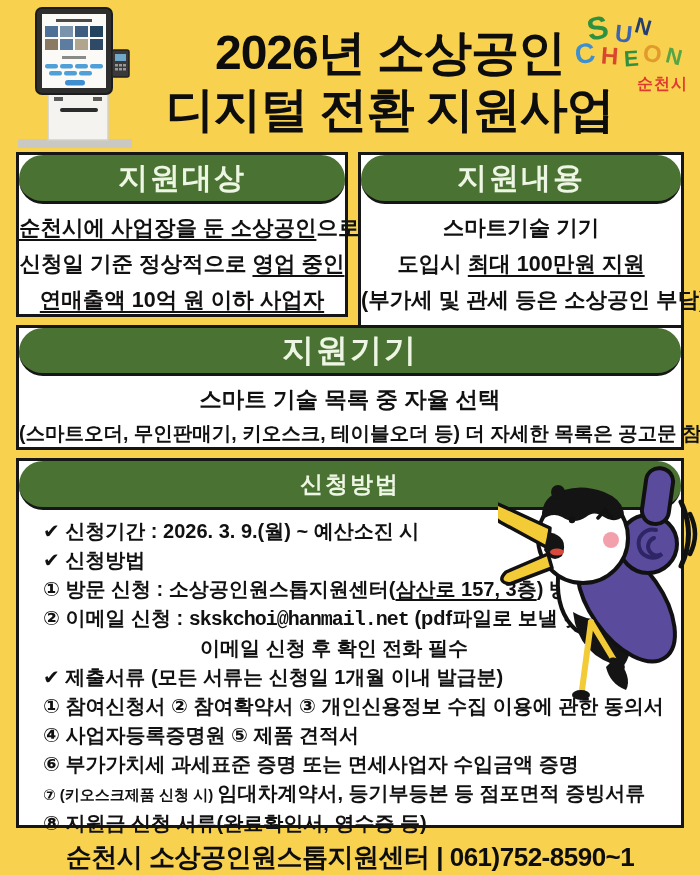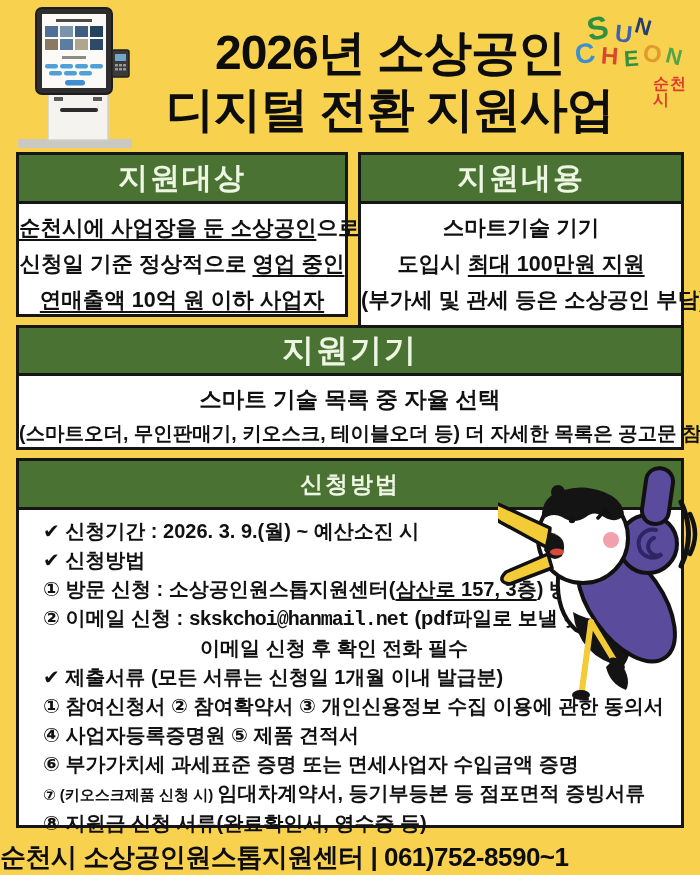--- a/index.html
+++ b/index.html
@@ -15,25 +15,25 @@
   .logo{position:absolute;left:575px;top:12px;width:120px;height:92px;font-weight:800;}
   .logo span{position:absolute;display:inline-block;line-height:1;}
   .lg-s {left:12px;top:0;   font-size:32px;color:#2F9140;transform:rotate(-10deg);}
   .lg-u {left:40px;top:10px;font-size:24px;color:#3C64B0;transform:rotate(6deg);}
   .lg-n1{left:60px;top:4px; font-size:22px;color:#253E6E;transform:rotate(16deg);}
   .lg-c {left:0px; top:28px;font-size:28px;color:#3C8FD0;transform:rotate(-8deg);}
   .lg-h {left:26px;top:32px;font-size:24px;color:#D9452F;transform:rotate(4deg);}
   .lg-e {left:49px;top:36px;font-size:22px;color:#2F9140;transform:rotate(-4deg);}
   .lg-o {left:68px;top:30px;font-size:24px;color:#E09A2D;transform:rotate(8deg);}
   .lg-n2{left:91px;top:34px;font-size:22px;color:#55A546;transform:rotate(14deg);}
-  .lg-city{left:62px;top:64px;font-size:16px;color:#E03A2E;font-weight:700;letter-spacing:1px;margin-left:16px;}
+  .lg-city{left:62px;top:64px;font-size:16px;color:#E03A2E;font-weight:700;letter-spacing:1px;}
   
   .box{position:absolute;background:#fff;border:3px solid #161616;box-sizing:border-box;}
   .box-head{background:#4A7233;border-bottom:3px solid #161616;color:#EDF6E3;
-    text-align:center;font-weight:700;letter-spacing:2px;}
+    text-align:center;font-weight:700;letter-spacing:2px;border-radius:24px;}
   .box-eligibility{left:16px;top:152px;width:332px;height:165px;}
   .box-benefit   {left:358px;top:152px;width:326px;height:198px;}
   .box-eligibility .box-head,.box-benefit .box-head{height:46px;line-height:46px;font-size:30px;}
   .box-devices{left:16px;top:325px;width:668px;height:125px;}
   .box-devices .box-head{height:45px;line-height:45px;font-size:32px;}
   .box-apply{left:16px;top:458px;width:668px;height:370px;}
   .box-apply .box-head{height:46px;line-height:46px;font-size:23px;}
   .pair-body{padding-top:6px;text-align:center;}
   .pair-body p{margin:0;font-size:21.5px;line-height:36px;font-weight:600;white-space:nowrap;}
   .bu{font-weight:800;text-decoration:underline;text-decoration-thickness:2px;text-underline-offset:4px;}
@@ -41,21 +41,21 @@
   .devices-body{text-align:center;padding-top:7px;}
   .devices-body .dv1{margin:0;font-size:22.5px;font-weight:600;line-height:34px;}
   .devices-body .dv2{margin:0;font-size:19.5px;font-weight:600;line-height:32px;white-space:nowrap;}
   .apply-body{padding:7px 8px 0 24px;}
   .apply-body p{margin:0;font-size:20px;font-weight:600;line-height:29px;white-space:nowrap;}
   .apply-body .center{width:582px;text-align:center;font-weight:800;}
   .mono{font-family:"Liberation Mono",monospace;font-size:20px;font-weight:700;letter-spacing:-1px;}
   .small{font-size:15px;}
   .u{text-decoration:underline;text-decoration-thickness:2px;text-underline-offset:3px;}
   
-  .footer{position:absolute;left:0;top:840px;width:700px;text-align:left;
+  .footer{position:absolute;left:0;top:840px;width:700px;text-align:center;
     font-size:26px;font-weight:800;letter-spacing:-0.5px;color:#0d0d0d;}
   
   .mascot{position:absolute;left:498px;top:462px;width:200px;height:245px;z-index:5;}
 </style>
 </head>
 <body>
 
 <div class="poster">
 
   <div class="kiosk-wrap">

